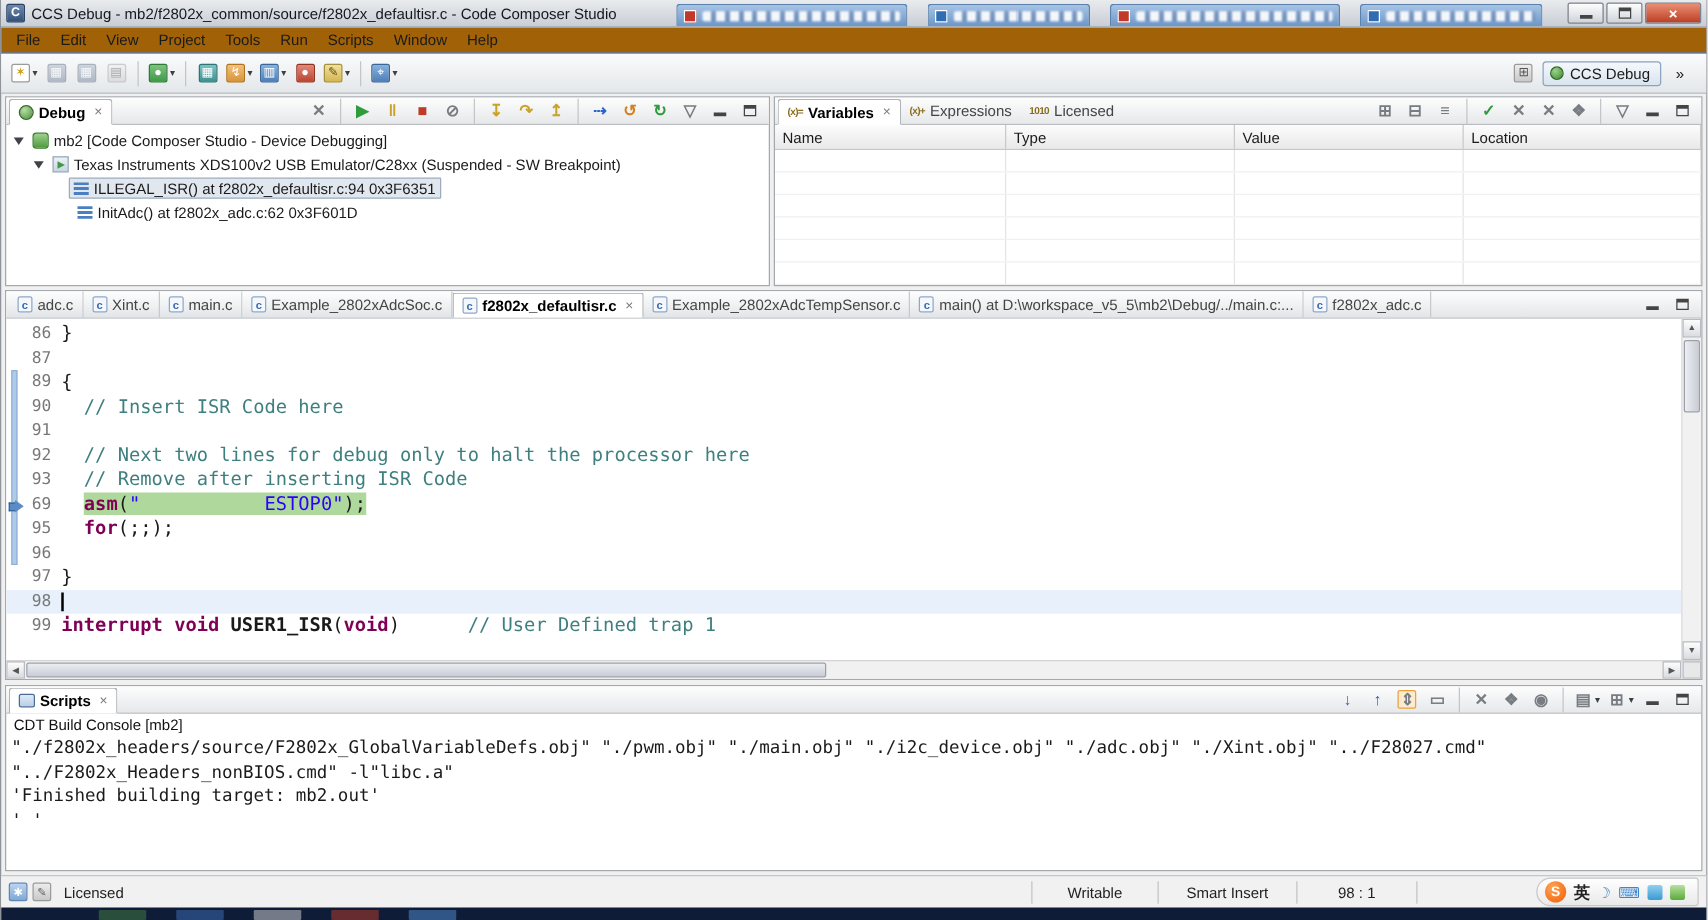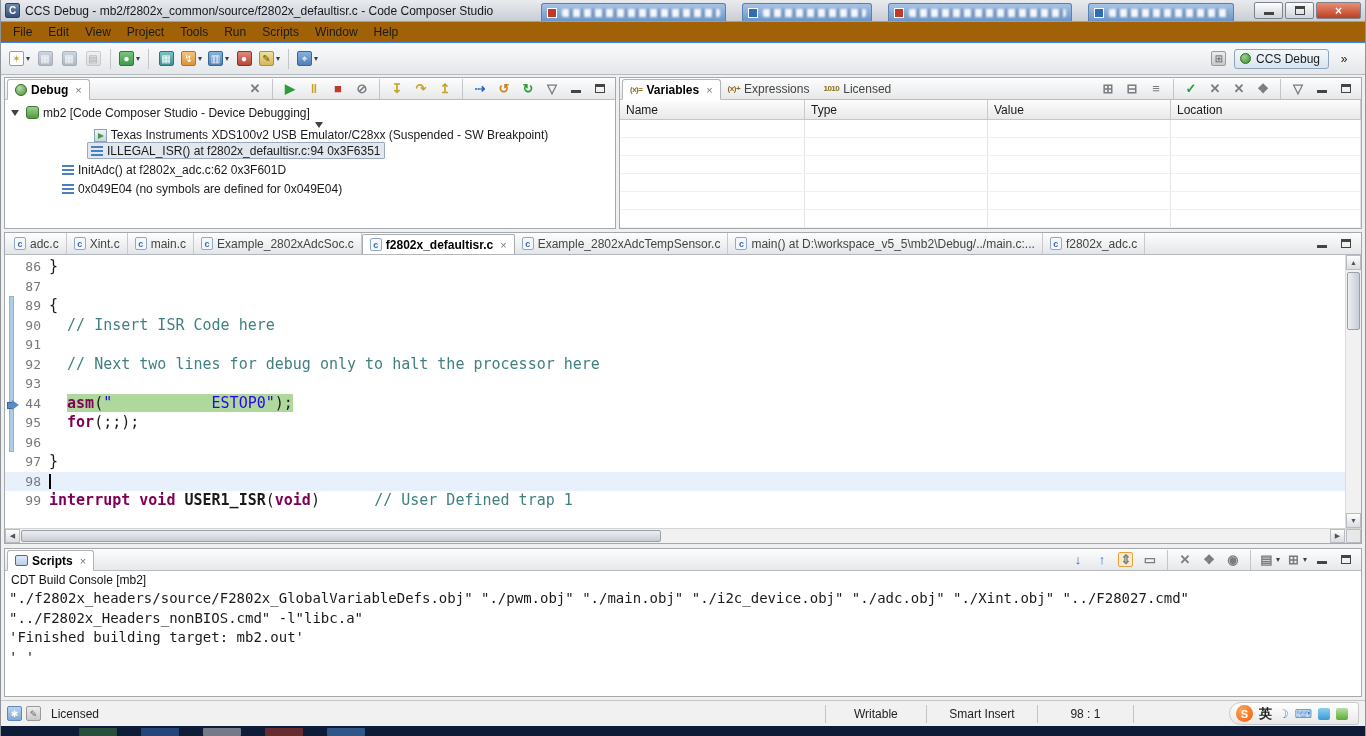--- a/index.html
+++ b/index.html
@@ -311,43 +311,37 @@
         </div>
       </div>
       <div class="tree">
           <div class="titem" style="padding-left: 6px;">
             <span class="twisty"></span>
             <span class="tlbl">
               <span class="tico launch-icon"></span>
               <span>mb2 [Code Composer Studio - Device Debugging]</span>
             </span>
           </div>
-          <div class="titem" style="padding-left: 22px; flex-direction: column;">
+          <div class="titem" style="padding-left: 22px;">
             <span class="twisty"></span>
             <span class="tlbl">
               <span class="tico device-icon"></span>
               <span>Texas Instruments XDS100v2 USB Emulator/C28xx (Suspended - SW Breakpoint)</span>
             </span>
           </div>
-          <div class="titem" style="padding-left: 82px;">
+          <div class="titem" style="padding-left: 26px; margin-left: 24px;">
             <span class="tlbl selbox">
               <span class="tico stack-frame-icon"></span>
               <span>ILLEGAL_ISR() at f2802x_defaultisr.c:94 0x3F6351</span>
             </span>
           </div>
           <div class="titem" style="padding-left: 54px;">
             <span class="tlbl">
               <span class="tico stack-frame-icon"></span>
               <span>InitAdc() at f2802x_adc.c:62 0x3F601D</span>
-            </span>
-          </div>
-          <div class="titem" style="padding-left: 54px;">
-            <span class="tlbl">
-              <span class="tico stack-frame-icon"></span>
-              <span>0x049E04  (no symbols are defined for 0x049E04)</span>
             </span>
           </div>
         </div>
     </div>
 
     <div class="frame vars-panel">
       <div class="vtabbar">
         <span class="tgroup" style="display:flex;align-items:flex-end;">
             <span class="vtab active">
               <span class="minitxt">(x)=</span>
@@ -497,22 +491,22 @@
     </div>
     <div class="editor">
       <div class="range-strip"></div>
       <div class="code-area">
           <div class="line"><span class="lm"></span><span class="ln">86</span><span class="codetxt"><span class="p">}</span></span></div>
           <div class="line"><span class="lm"></span><span class="ln">87</span><span class="codetxt"></span></div>
           <div class="line"><span class="lm"></span><span class="ln">89</span><span class="codetxt"><span class="p">{</span></span></div>
           <div class="line"><span class="lm"></span><span class="ln">90</span><span class="codetxt"><span class="p">  </span><span class="c">// Insert ISR Code here</span></span></div>
           <div class="line"><span class="lm"></span><span class="ln">91</span><span class="codetxt"></span></div>
           <div class="line"><span class="lm"></span><span class="ln">92</span><span class="codetxt"><span class="p">  </span><span class="c">// Next two lines for debug only to halt the processor here</span></span></div>
-          <div class="line"><span class="lm"></span><span class="ln">93</span><span class="codetxt"><span class="p">  </span></span></div>
-          <div class="line"><span class="lm"><span class="ip"></span></span><span class="ln">44</span><span class="codetxt"><span class="p">  </span><span class="exec"><span class="k">asm</span><span class="p">(</span><span class="s">"           ESTOP0"</span><span class="p">);</span></span></span></div>
+          <div class="line"><span class="lm"></span><span class="ln">93</span><span class="codetxt"><span class="p">  </span><span class="c">// Remove after inserting ISR Code</span></span></div>
+          <div class="line"><span class="lm"><span class="ip"></span></span><span class="ln">69</span><span class="codetxt"><span class="p">  </span><span class="exec"><span class="k">asm</span><span class="p">(</span><span class="s">"           ESTOP0"</span><span class="p">);</span></span></span></div>
           <div class="line"><span class="lm"></span><span class="ln">95</span><span class="codetxt"><span class="p">  </span><span class="k">for</span><span class="p">(;;);</span></span></div>
           <div class="line"><span class="lm"></span><span class="ln">96</span><span class="codetxt"></span></div>
           <div class="line"><span class="lm"></span><span class="ln">97</span><span class="codetxt"><span class="p">}</span></span></div>
           <div class="line cur"><span class="lm"></span><span class="ln">98</span><span class="codetxt"><span class="caret"></span></span></div>
           <div class="line"><span class="lm"></span><span class="ln">99</span><span class="codetxt"><span class="k">interrupt</span><span class="p"> </span><span class="k">void</span><span class="p"> </span><span class="b">USER1_ISR</span><span class="p">(</span><span class="k">void</span><span class="p">)      </span><span class="c">// User Defined trap 1</span></span></div>
         </div>
       <div class="vsb">
         <div class="sbtn">▲</div>
         <div class="vthumb"></div>
         <div class="sbtn dn">▼</div>

